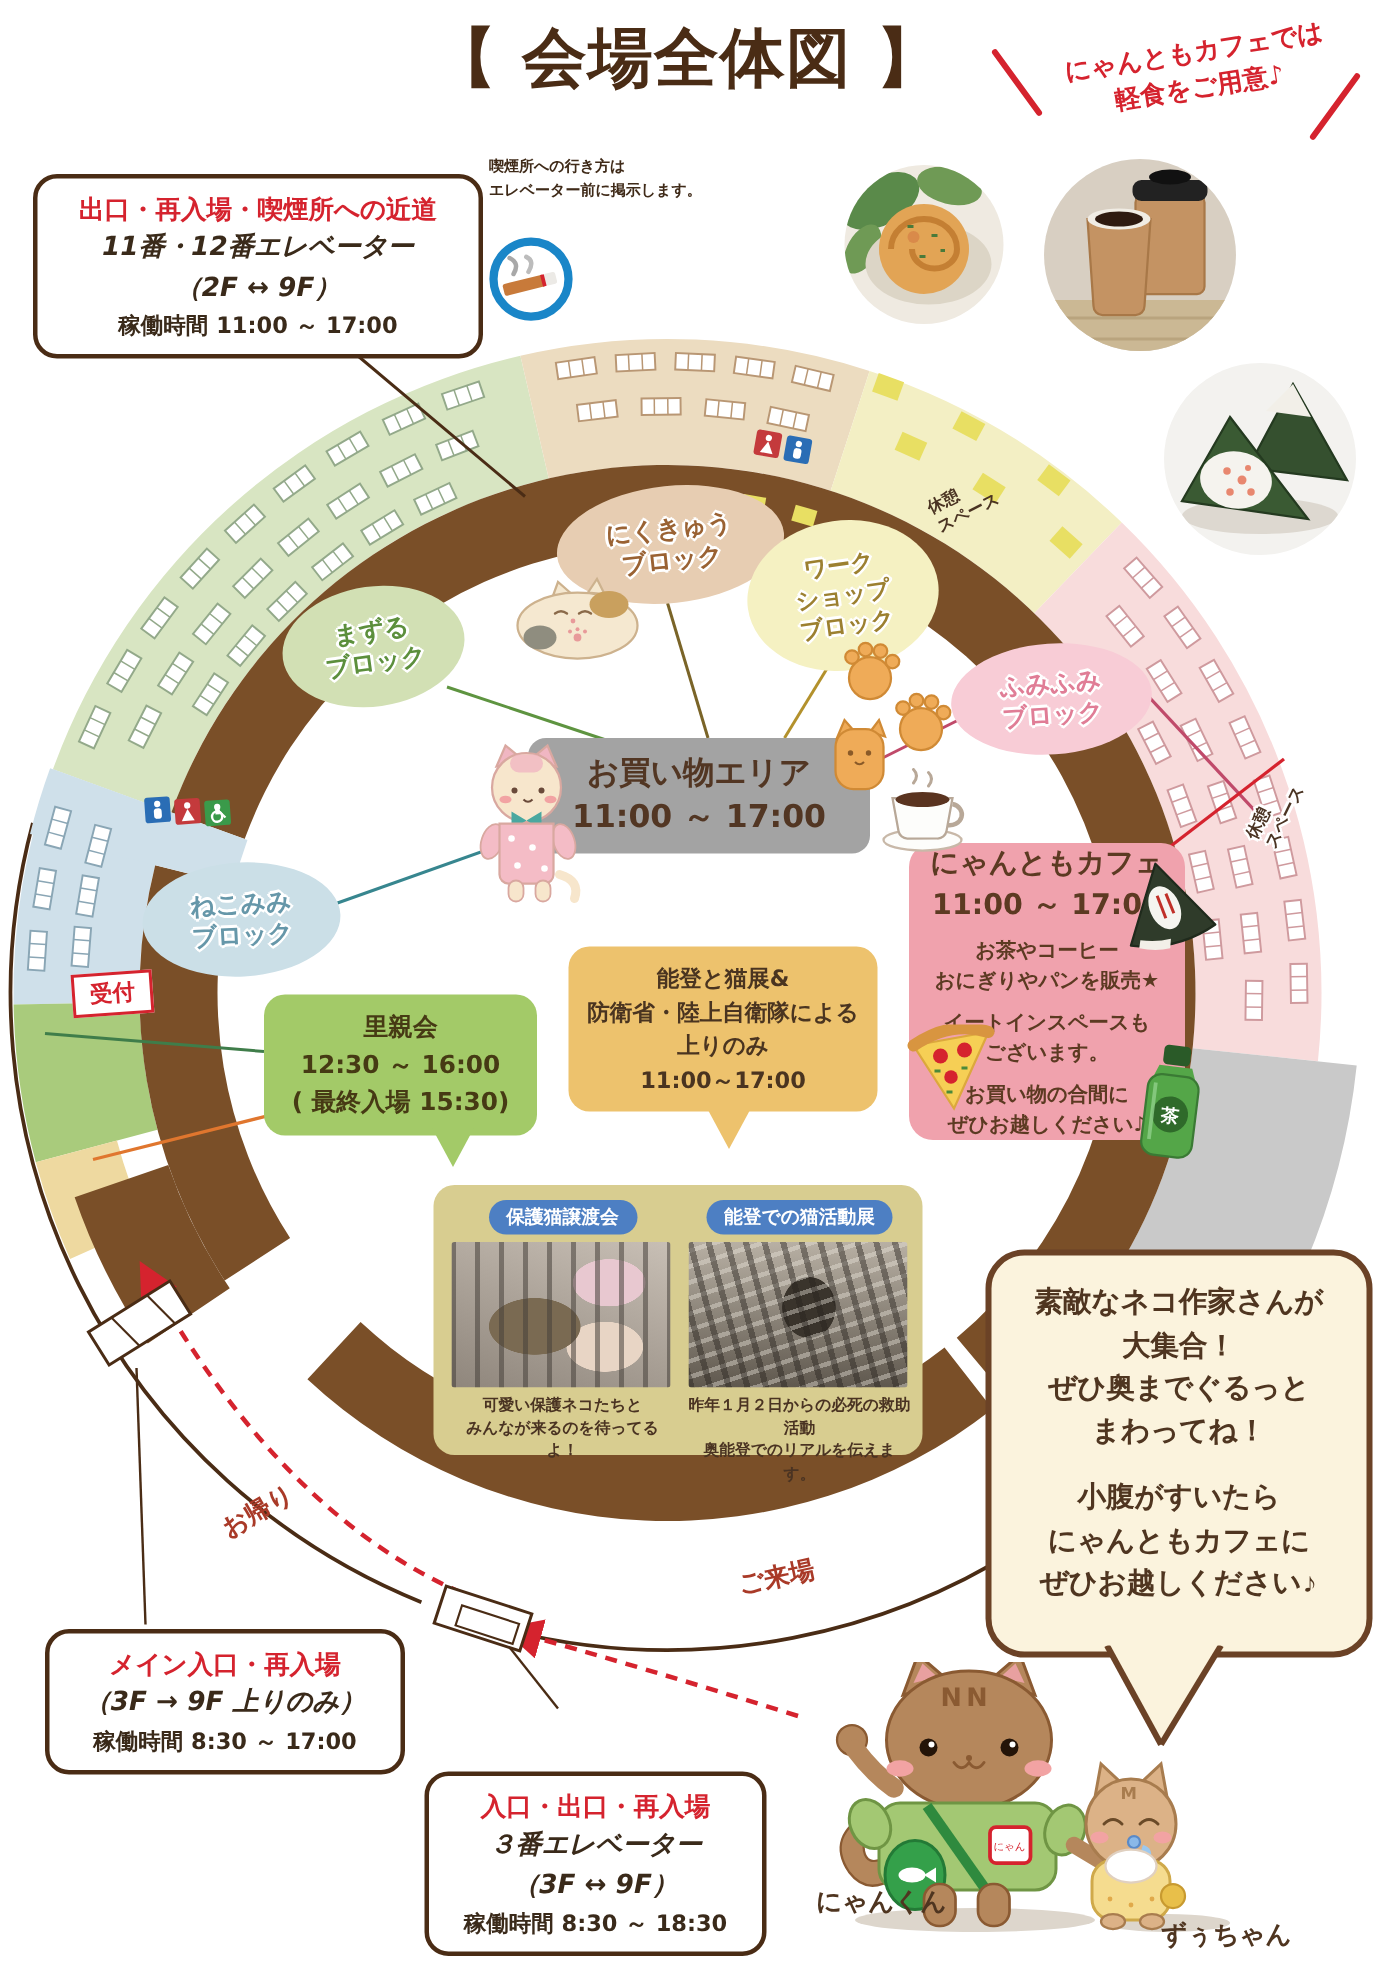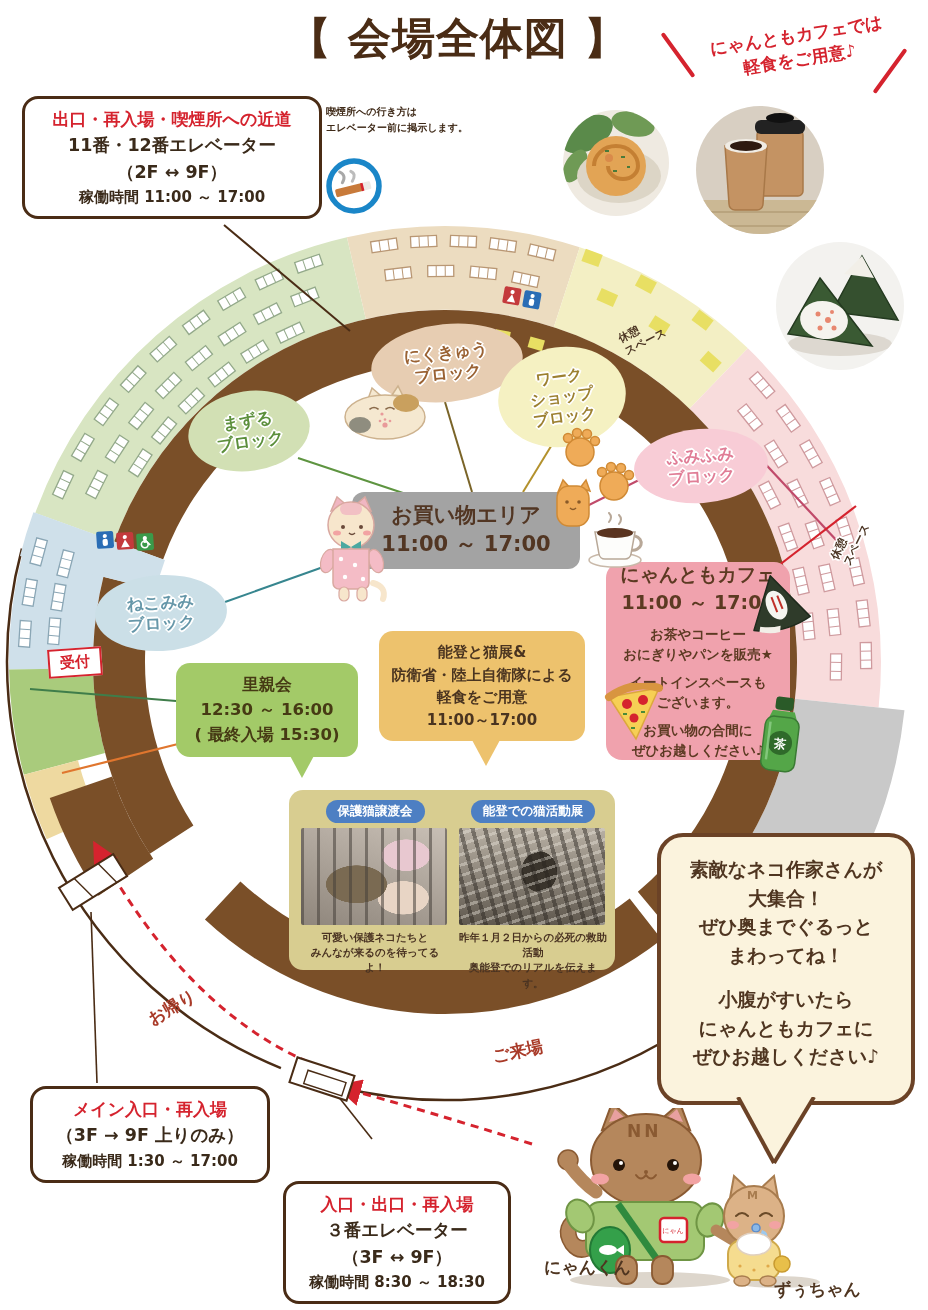--- a/index.html
+++ b/index.html
@@ -8,21 +8,21 @@
   .abs{position:absolute;}
   .pre{white-space:pre-line;}
   .ctr{text-align:center;}
   #map{position:absolute;left:0;top:0;}
   #title{left:288px;top:10px;font-size:43px;font-weight:bold;color:#4a2c15;letter-spacing:1px;}
   .cafe-note{left:692px;top:24px;width:212px;color:#d5232e;font-weight:bold;font-size:17px;
              transform:rotate(-9deg);line-height:1.4;}
   .slash{width:4px;height:54px;background:#d5232e;border-radius:3px;}
   .infobox{background:#fff;border:3px solid #4a2c15;border-radius:16px;text-align:center;padding:9px 4px;}
   .infobox .red-title{color:#d5232e;font-weight:bold;font-size:17px;}
-  .infobox .b1{color:#3a2a1a;font-weight:bold;font-size:17.5px;margin-top:3px;line-height:1.35;}
+  .infobox .b1{color:#3a2a1a;font-weight:bold;font-size:17.5px;margin-top:3px;line-height:1.35;font-style:italic;}
   .infobox .b2{color:#3a2a1a;font-size:15px;margin-top:4px;font-weight:bold;}
   #smoking-note{left:326px;top:104px;font-size:10px;font-weight:bold;color:#3f2a18;line-height:1.55;}
   .oval{border-radius:50%;display:flex;align-items:center;justify-content:center;
         font-weight:bold;font-size:16.5px;line-height:1.3;text-align:center;}
   .outline{text-shadow:-2px 0 0 #fff,2px 0 0 #fff,0 -2px 0 #fff,0 2px 0 #fff,
            -1px -1px 0 #fff,1px 1px 0 #fff,1px -1px 0 #fff,-1px 1px 0 #fff;}
   #shopping-box{left:352px;top:492px;width:228px;border-radius:12px;padding:9px 0;
         color:#523623;font-weight:bold;font-size:21px;line-height:1.4;}
   #cafe-box{left:606px;top:562px;width:176px;border-radius:16px;padding:0 4px;color:#5c3a22;}
   #cafe-box .t{font-weight:bold;font-size:19px;}
@@ -460,21 +460,21 @@
       </g>
     </svg>
 
   <div id="title" class="abs">【 会場全体図 】</div>
 
   <div class="abs slash" style="left:676px;top:28px;transform:rotate(-36deg);"></div>
   <div class="abs cafe-note ctr pre">にゃんともカフェでは
 軽食をご用意♪</div>
   <div class="abs slash" style="left:888px;top:44px;transform:rotate(36deg);"></div>
 
-  <div class="abs infobox" style="left:22px;top:96px;width:286px;">
+  <div class="abs infobox" style="left:22px;top:116px;width:286px;">
     <div class="red-title">出口・再入場・喫煙所への近道</div>
     <div class="b1">11番・12番エレベーター</div>
     <div class="b1">（2F ↔ 9F）</div>
     <div class="b2">稼働時間 11:00 ～ 17:00</div>
   </div>
 
   <div id="smoking-note" class="abs pre">喫煙所への行き方は
 エレベーター前に掲示します。</div>
   <svg class="abs" style="left:326px;top:158px;" width="56" height="56" viewBox="0 0 56 56">
     <circle cx="28" cy="28" r="25" fill="#fff" stroke="#1a86c8" stroke-width="5.5"></circle>
@@ -593,21 +593,21 @@
   <div id="adoption-box" class="abs ctr" style="background:#a3ca68;">
     <div>里親会</div>
     <div>12:30 ～ 16:00</div>
     <div>( 最終入場 15:30)</div>
   </div>
   <div class="abs tail" style="left:288px;top:752px;border-top:26px solid #a3ca68;"></div>
 
   <div id="noto-box" class="abs ctr" style="background:#edc26d;">
     <div>能登と猫展&amp;</div>
     <div>防衛省・陸上自衛隊による</div>
-    <div>軽食をご用意</div>
+    <div>上りのみ</div>
     <div>11:00～17:00</div>
   </div>
   <div class="abs tail" style="left:472px;top:740px;border-top:26px solid #edc26d;"></div>
 
   <div id="photo-panel" class="abs" style="background:#d8cd90;">
     <div class="panel-col" style="left:12px;">
       <span class="pill" style="background:#4d7fc3;">保護猫譲渡会</span>
       <div class="panel-photo" style="background:
         repeating-linear-gradient(90deg, rgba(70,64,58,.55) 0 3px, transparent 3px 16px),
         radial-gradient(40px 26px at 72% 28%, #e8c8d0 0 60%, transparent 61%),
@@ -622,39 +622,39 @@
       <div class="panel-photo" style="background:
         repeating-linear-gradient(75deg, rgba(40,35,30,.45) 0 4px, transparent 4px 12px),
         repeating-linear-gradient(-18deg, rgba(235,230,220,.4) 0 3px, transparent 3px 10px),
         radial-gradient(44px 50px at 55% 45%, #3a342c 0 40%, transparent 41%),
         linear-gradient(180deg,#b8b0a4,#5f584e);"></div>
       <div class="panel-cap pre">昨年１月２日からの必死の救助活動
 奥能登でのリアルを伝えます。</div>
     </div>
   </div>
 
-  <div id="speech-bubble" class="abs" style="background:#fbf3dd;">
+  <div id="speech-bubble" class="abs" style="background:#fbf3dd;font-family:Liberation Mono, monospace;">
     <div class="p1 pre">素敵なネコ作家さんが
 大集合！
 ぜひ奥までぐるっと
 まわってね！</div>
     <div class="p2 pre">小腹がすいたら
 にゃんともカフェに
 ぜひお越しください♪</div>
   </div>
   <svg class="abs" style="left:726px;top:1097px;" width="100" height="72" viewBox="0 0 100 72">
     <polygon points="12,0 88,0 48,66" fill="#fbf3dd"></polygon>
     <line x1="12" y1="0" x2="48" y2="66" stroke="#6b4226" stroke-width="4"></line>
     <line x1="88" y1="0" x2="48" y2="66" stroke="#6b4226" stroke-width="4"></line>
   </svg>
 
   <div class="abs infobox" style="left:30px;top:1086px;width:226px;">
     <div class="red-title">メイン入口・再入場</div>
     <div class="b1">（3F → 9F 上りのみ）</div>
-    <div class="b2">稼働時間 1:30 ～ 17:00</div>
+    <div class="b2">稼働時間 8:30 ～ 17:00</div>
   </div>
   <div class="abs infobox" style="left:283px;top:1141px;width:214px;margin-top:40px;">
     <div class="red-title">入口・出口・再入場</div>
     <div class="b1">３番エレベーター</div>
     <div class="b1">（3F ↔ 9F）</div>
     <div class="b2">稼働時間 8:30 ～ 18:30</div>
   </div>
 
   <div id="reception" class="abs">受付</div>
   <div class="abs rest pre" style="left:620px;top:322px;transform:rotate(-27deg);">休憩

